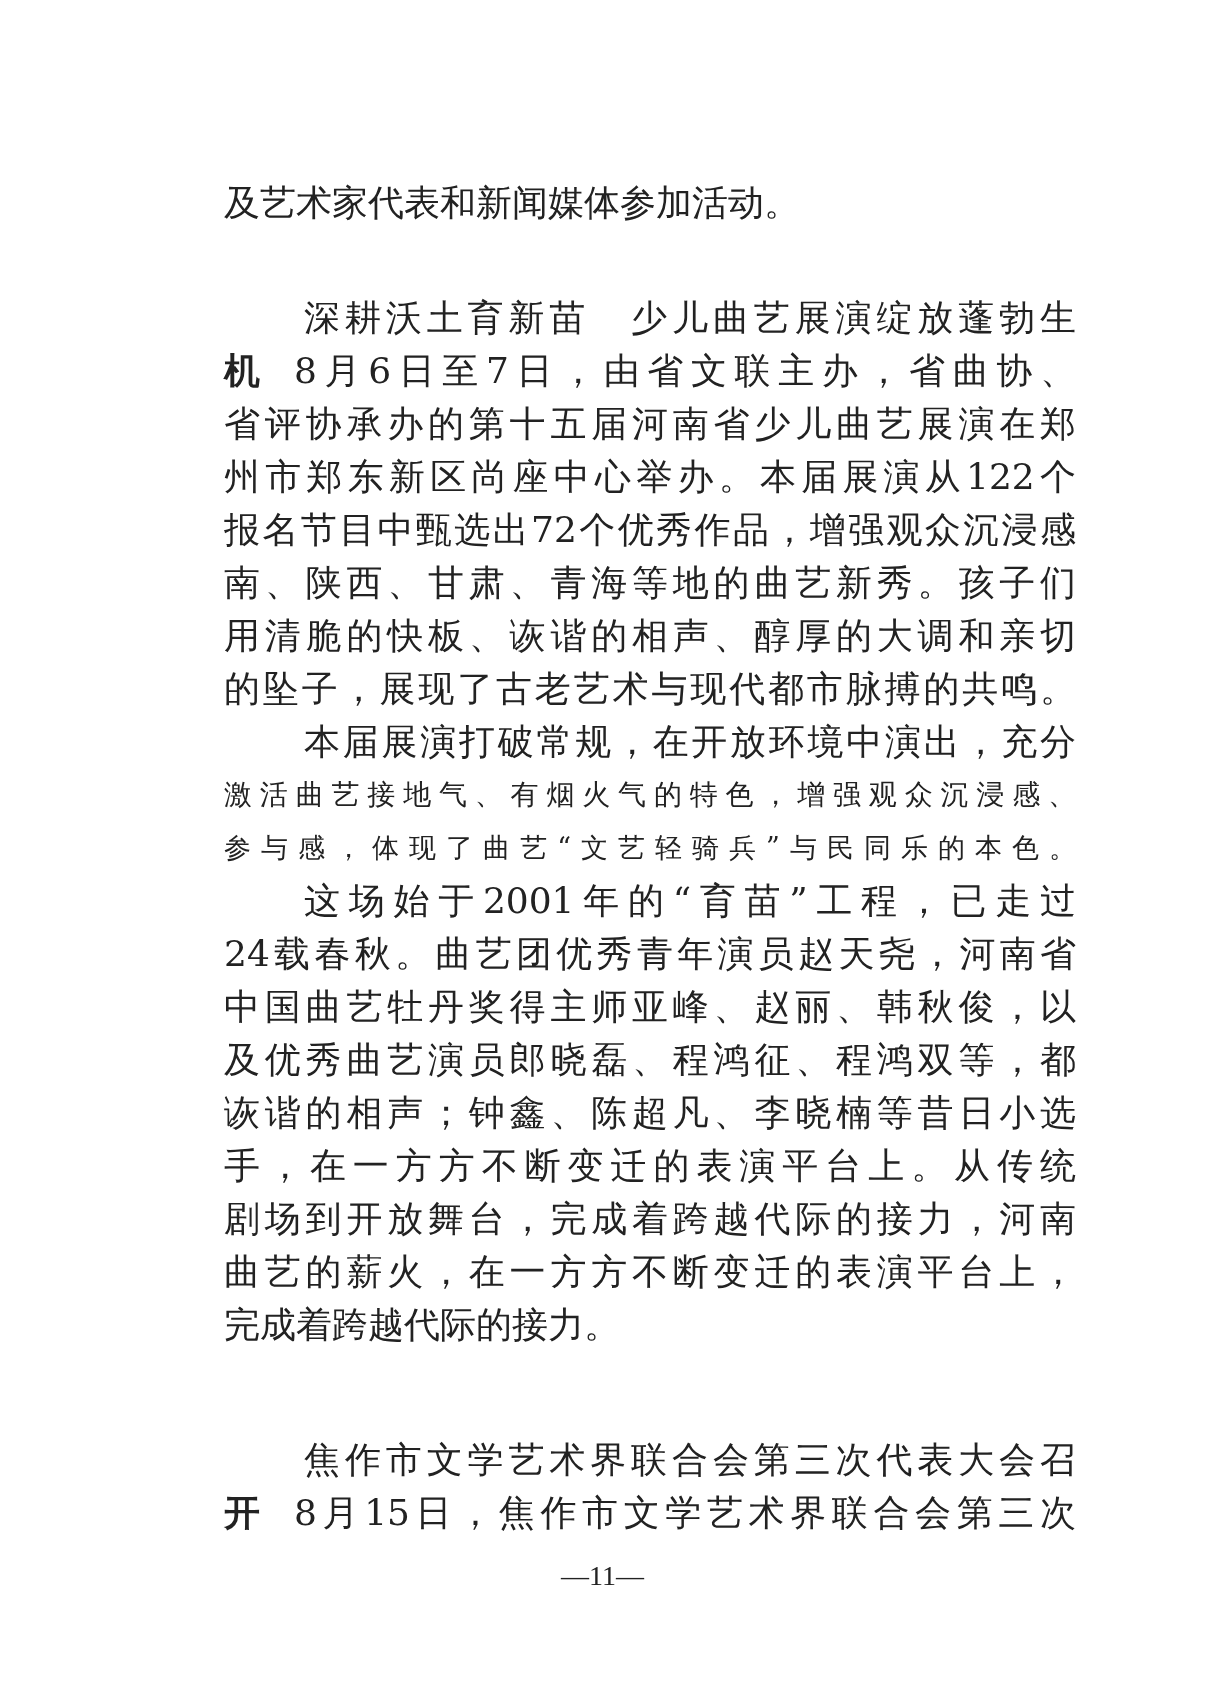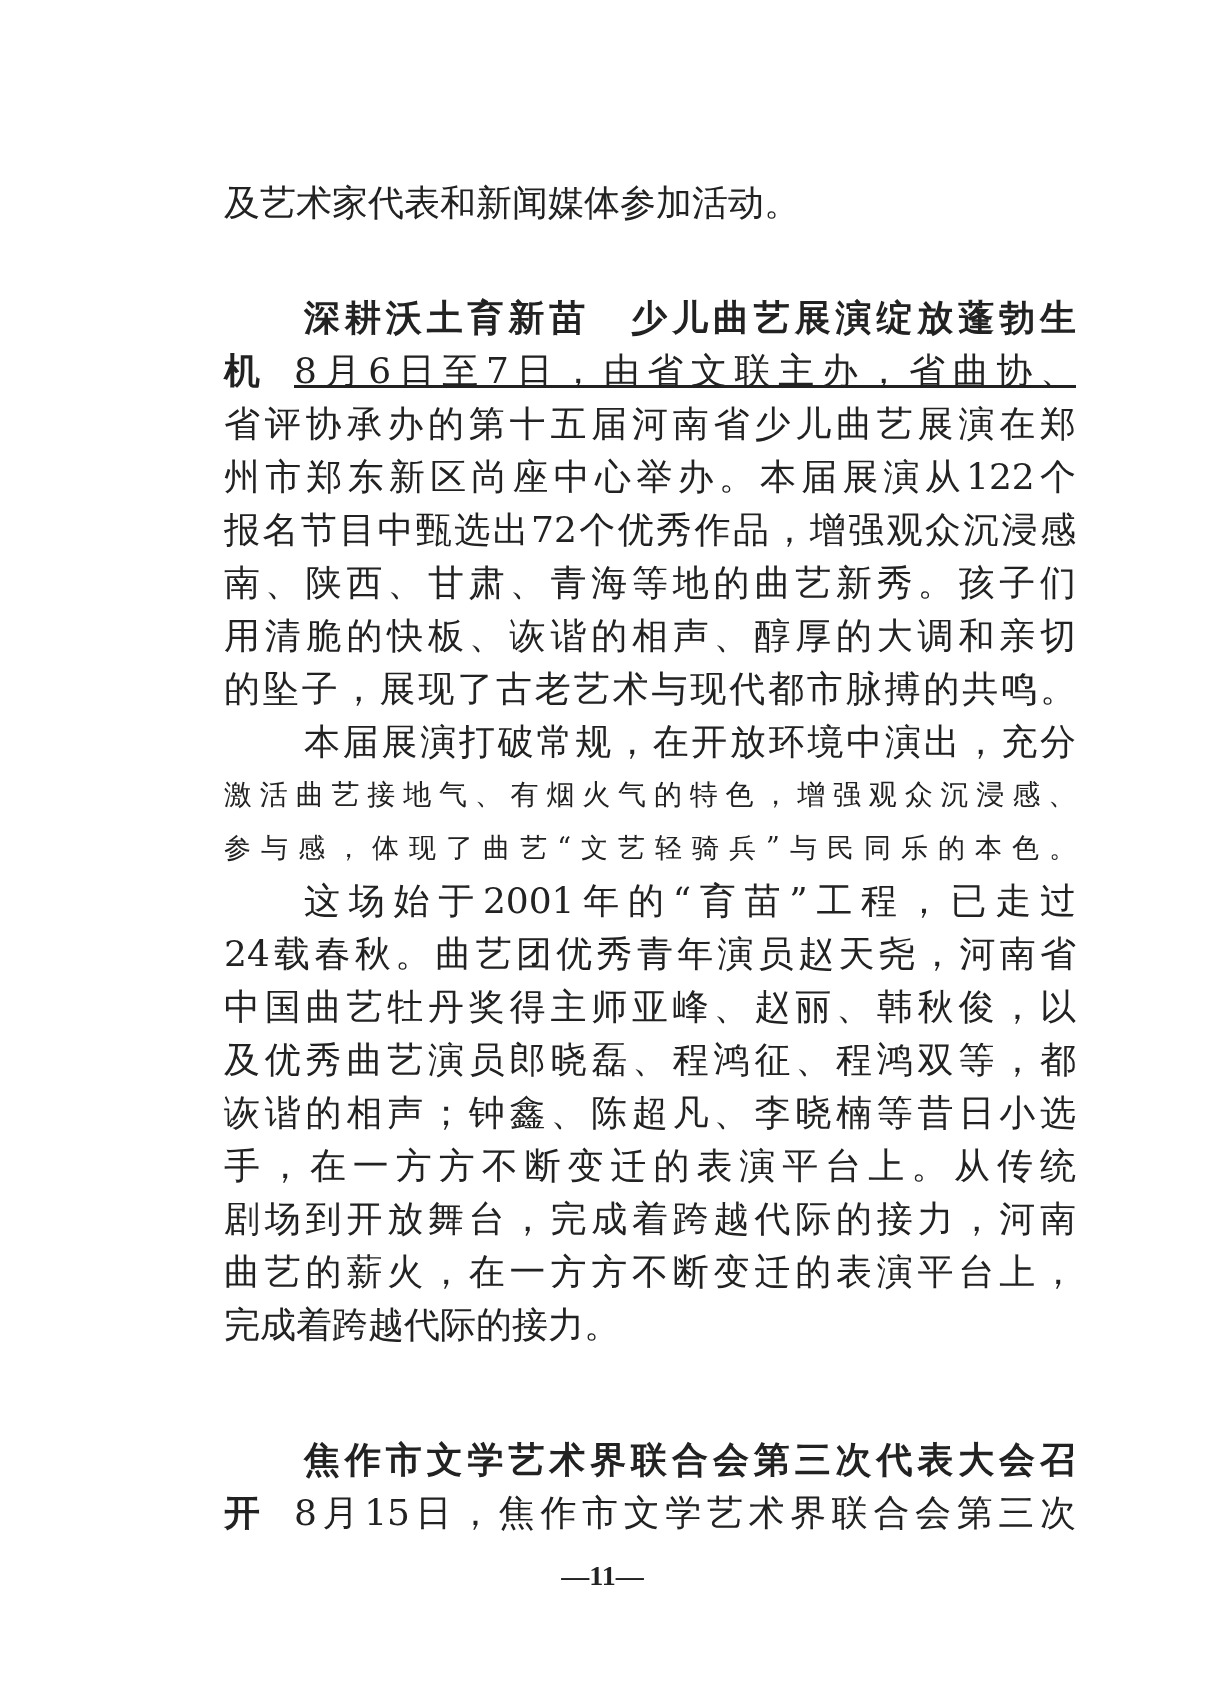--- a/index.html
+++ b/index.html
@@ -2,36 +2,36 @@
 <html><head>
 <meta charset="utf-8">
 <style>
   html,body{margin:0;padding:0;background:#fff;}
   body{width:1205px;height:1701px;position:relative;overflow:hidden;
        font-family:"DejaVu Serif","Liberation Serif",serif;color:#222;}
   .page{position:absolute;left:184px;top:0;width:852px;}
   .line{position:absolute;left:4px;width:852px;height:53px;font-size:36px;line-height:53px;
         text-align:justify;text-align-last:justify;white-space:nowrap;letter-spacing:0;margin-left:36px;}
   .line.last{text-align-last:left;}
-  .bold{font-family:"DejaVu Sans","Liberation Sans",sans-serif;font-weight:bold;}
+  .bold{font-family:"DejaVu Sans","Liberation Sans",sans-serif;font-weight:normal;}
   .indent{padding-left:80px;box-sizing:border-box;}
   .lead{font-family:"DejaVu Sans","Liberation Sans",sans-serif;font-weight:bold;}
   .pagenum{position:absolute;top:1560px;left:0;width:1205px;text-align:center;font-size:28px;
-           font-family:"Liberation Serif",serif;font-weight:bold;}
+           font-family:"Liberation Serif",serif;}
 </style>
 </head>
 <body>
 
 <div class="page">
   <div class="line last" style="top:176px">及艺术家代表和新闻媒体参加活动。</div>
 
   <div class="line bold indent" style="top:291px">深耕沃土育新苗　少儿曲艺展演绽放蓬勃生</div>
   <div class="line" style="top:344px;display:flex;justify-content:space-between;">
     <span class="lead" style="width:70px">机</span>
-    <span style="flex:1;text-align:justify;text-align-last:justify;text-decoration:underline;">8月6日至7日，由省文联主办，省曲协、</span>
+    <span style="flex:1;text-align:justify;text-align-last:justify;">8月6日至7日，由省文联主办，省曲协、</span>
   </div>
   <div class="line" style="top:397px">省评协承办的第十五届河南省少儿曲艺展演在郑</div>
   <div class="line" style="top:450px">州市郑东新区尚座中心举办。本届展演从122个</div>
   <div class="line" style="top:503px">报名节目中甄选出72个优秀作品，增强观众沉浸感</div>
   <div class="line" style="top:556px">南、陕西、甘肃、青海等地的曲艺新秀。孩子们</div>
   <div class="line" style="top:609px">用清脆的快板、诙谐的相声、醇厚的大调和亲切</div>
   <div class="line" style="top:662px">的坠子，展现了古老艺术与现代都市脉搏的共鸣。</div>
 
   <div class="line indent" style="top:715px">本届展演打破常规，在开放环境中演出，充分</div>
   <div class="line" style="top:768px;font-size:28px">激活曲艺接地气、有烟火气的特色，增强观众沉浸感、</div>

